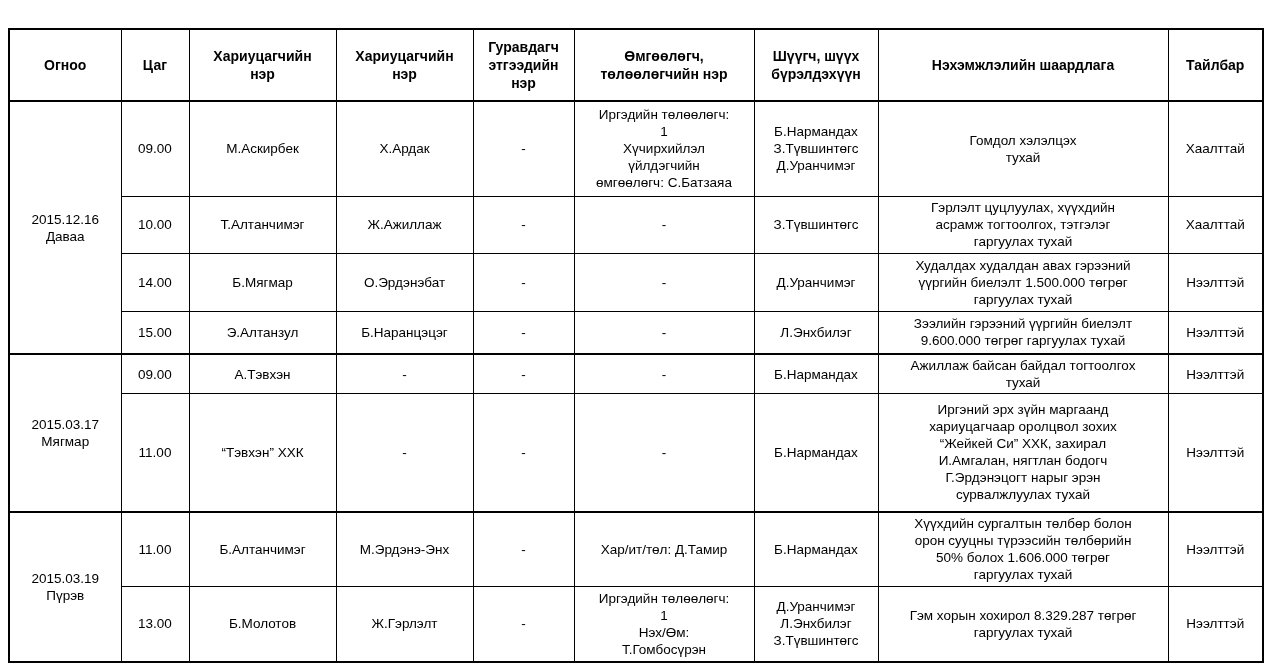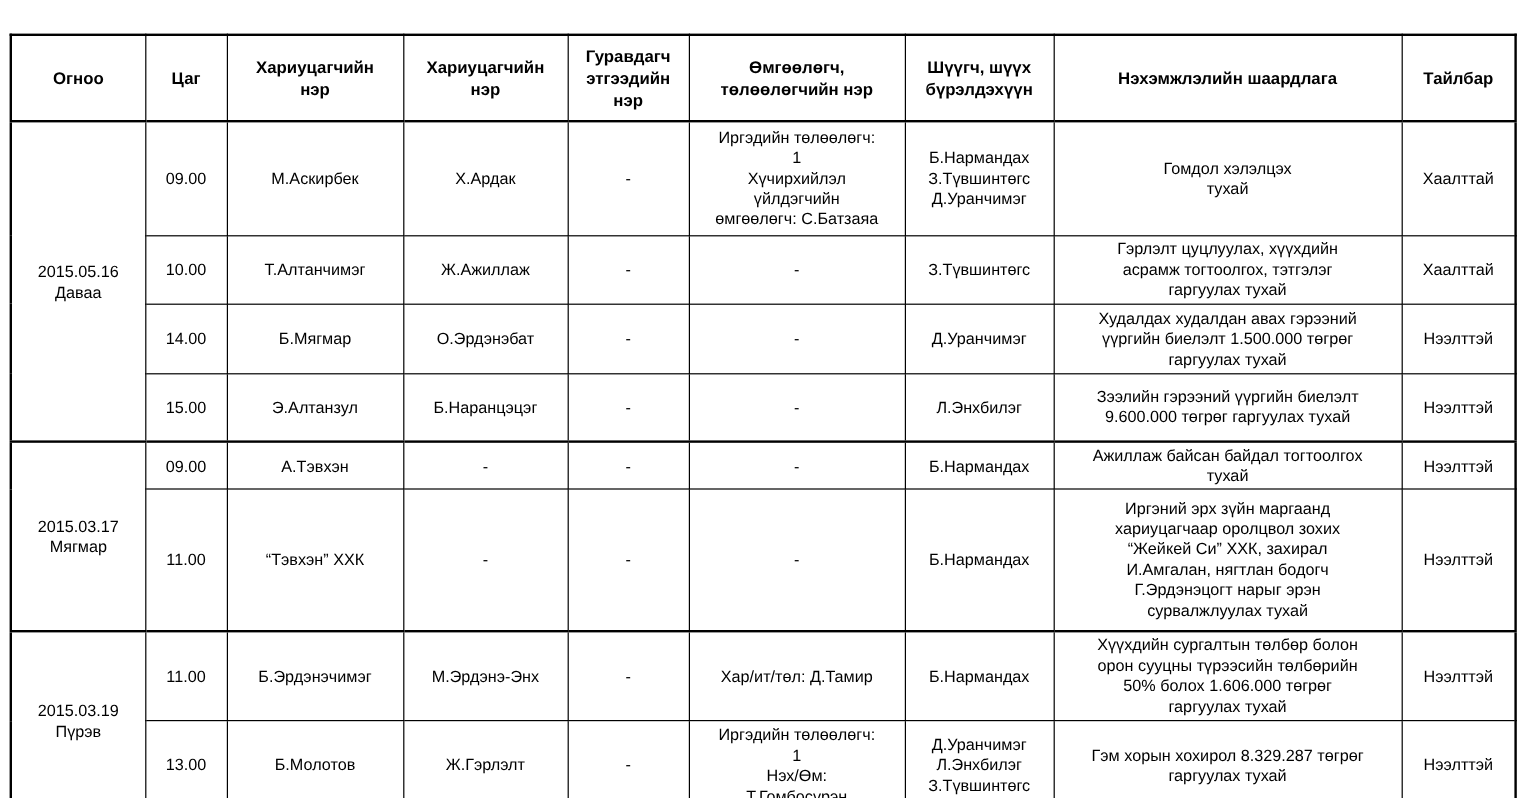--- a/index.html
+++ b/index.html
@@ -82,21 +82,21 @@
 төлөөлөгчийн нэр</th>
         <th>Шүүгч, шүүх
 бүрэлдэхүүн</th>
         <th>Нэхэмжлэлийн шаардлага</th>
         <th>Тайлбар</th>
       </tr>
     </thead>
     <tbody>
 
       <tr class="group-start" style="height:95px">
-        <td rowspan="4">2015.05.16
+        <td rowspan="4">2015.12.16
 Даваа</td>
         <td>09.00</td>
         <td>М.Аскирбек</td>
         <td>Х.Ардак</td>
         <td>-</td>
         <td>Иргэдийн төлөөлөгч:
 1
 Хүчирхийлэл
 үйлдэгчийн
 өмгөөлөгч: С.Батзаяа</td>
@@ -124,21 +124,21 @@
         <td>Б.Мягмар</td>
         <td>О.Эрдэнэбат</td>
         <td>-</td>
         <td>-</td>
         <td>Д.Уранчимэг</td>
         <td>Худалдах худалдан авах гэрээний
 үүргийн биелэлт 1.500.000 төгрөг
 гаргуулах тухай</td>
         <td class="va-bottom">Нээлттэй</td>
       </tr>
-      <tr style="height:57px">
+      <tr style="height:43px">
         <td>15.00</td>
         <td>Э.Алтанзул</td>
         <td>Б.Наранцэцэг</td>
         <td>-</td>
         <td>-</td>
         <td>Л.Энхбилэг</td>
         <td>Зээлийн гэрээний үүргийн биелэлт
 9.600.000 төгрөг гаргуулах тухай</td>
         <td>Нээлттэй</td>
       </tr>
@@ -169,21 +169,21 @@
 И.Амгалан, нягтлан бодогч
 Г.Эрдэнэцогт нарыг эрэн
 сурвалжлуулах тухай</td>
         <td>Нээлттэй</td>
       </tr>
 
       <tr class="group-start" style="height:75px">
         <td rowspan="2">2015.03.19
 Пүрэв</td>
         <td>11.00</td>
-        <td>Б.Эрдэнэчимэг</td>
+        <td>Б.Алтанчимэг</td>
         <td>М.Эрдэнэ-Энх</td>
         <td class="va-bottom">-</td>
         <td>Хар/ит/төл: Д.Тамир</td>
         <td>Б.Нармандах</td>
         <td>Хүүхдийн сургалтын төлбөр болон
 орон сууцны түрээсийн төлбөрийн
 50% болох  1.606.000 төгрөг
 гаргуулах тухай</td>
         <td>Нээлттэй</td>
       </tr>

